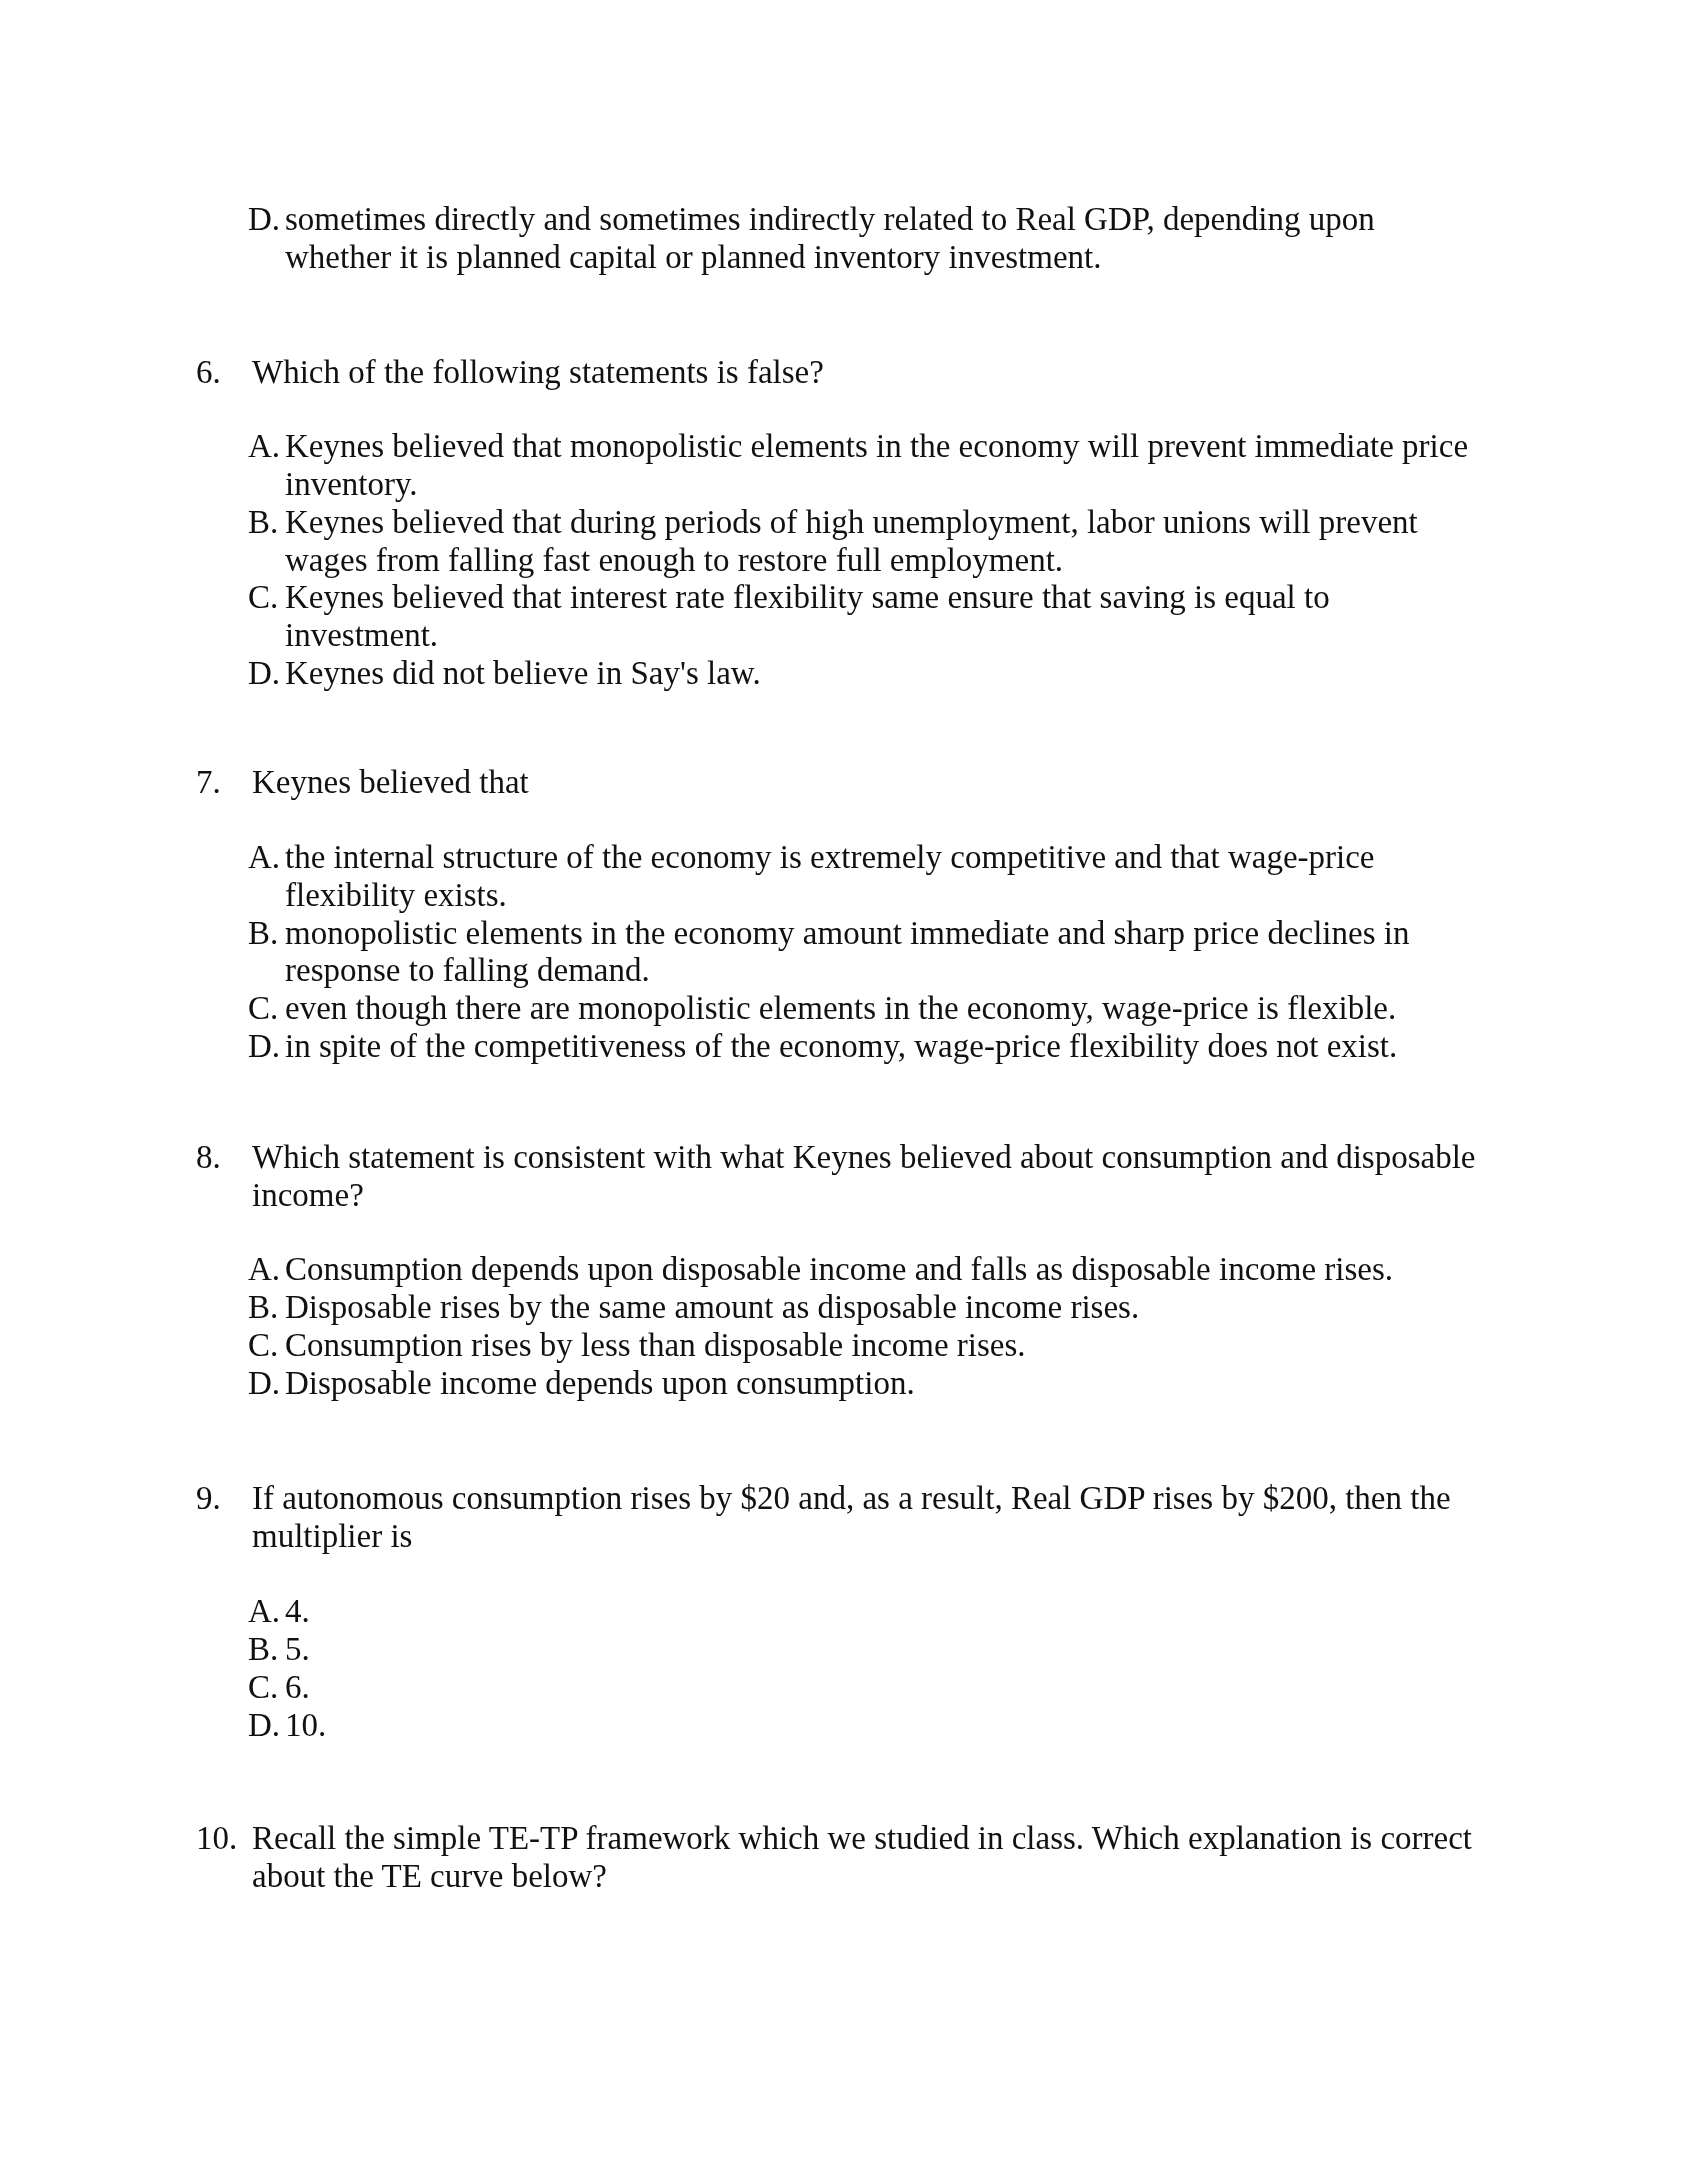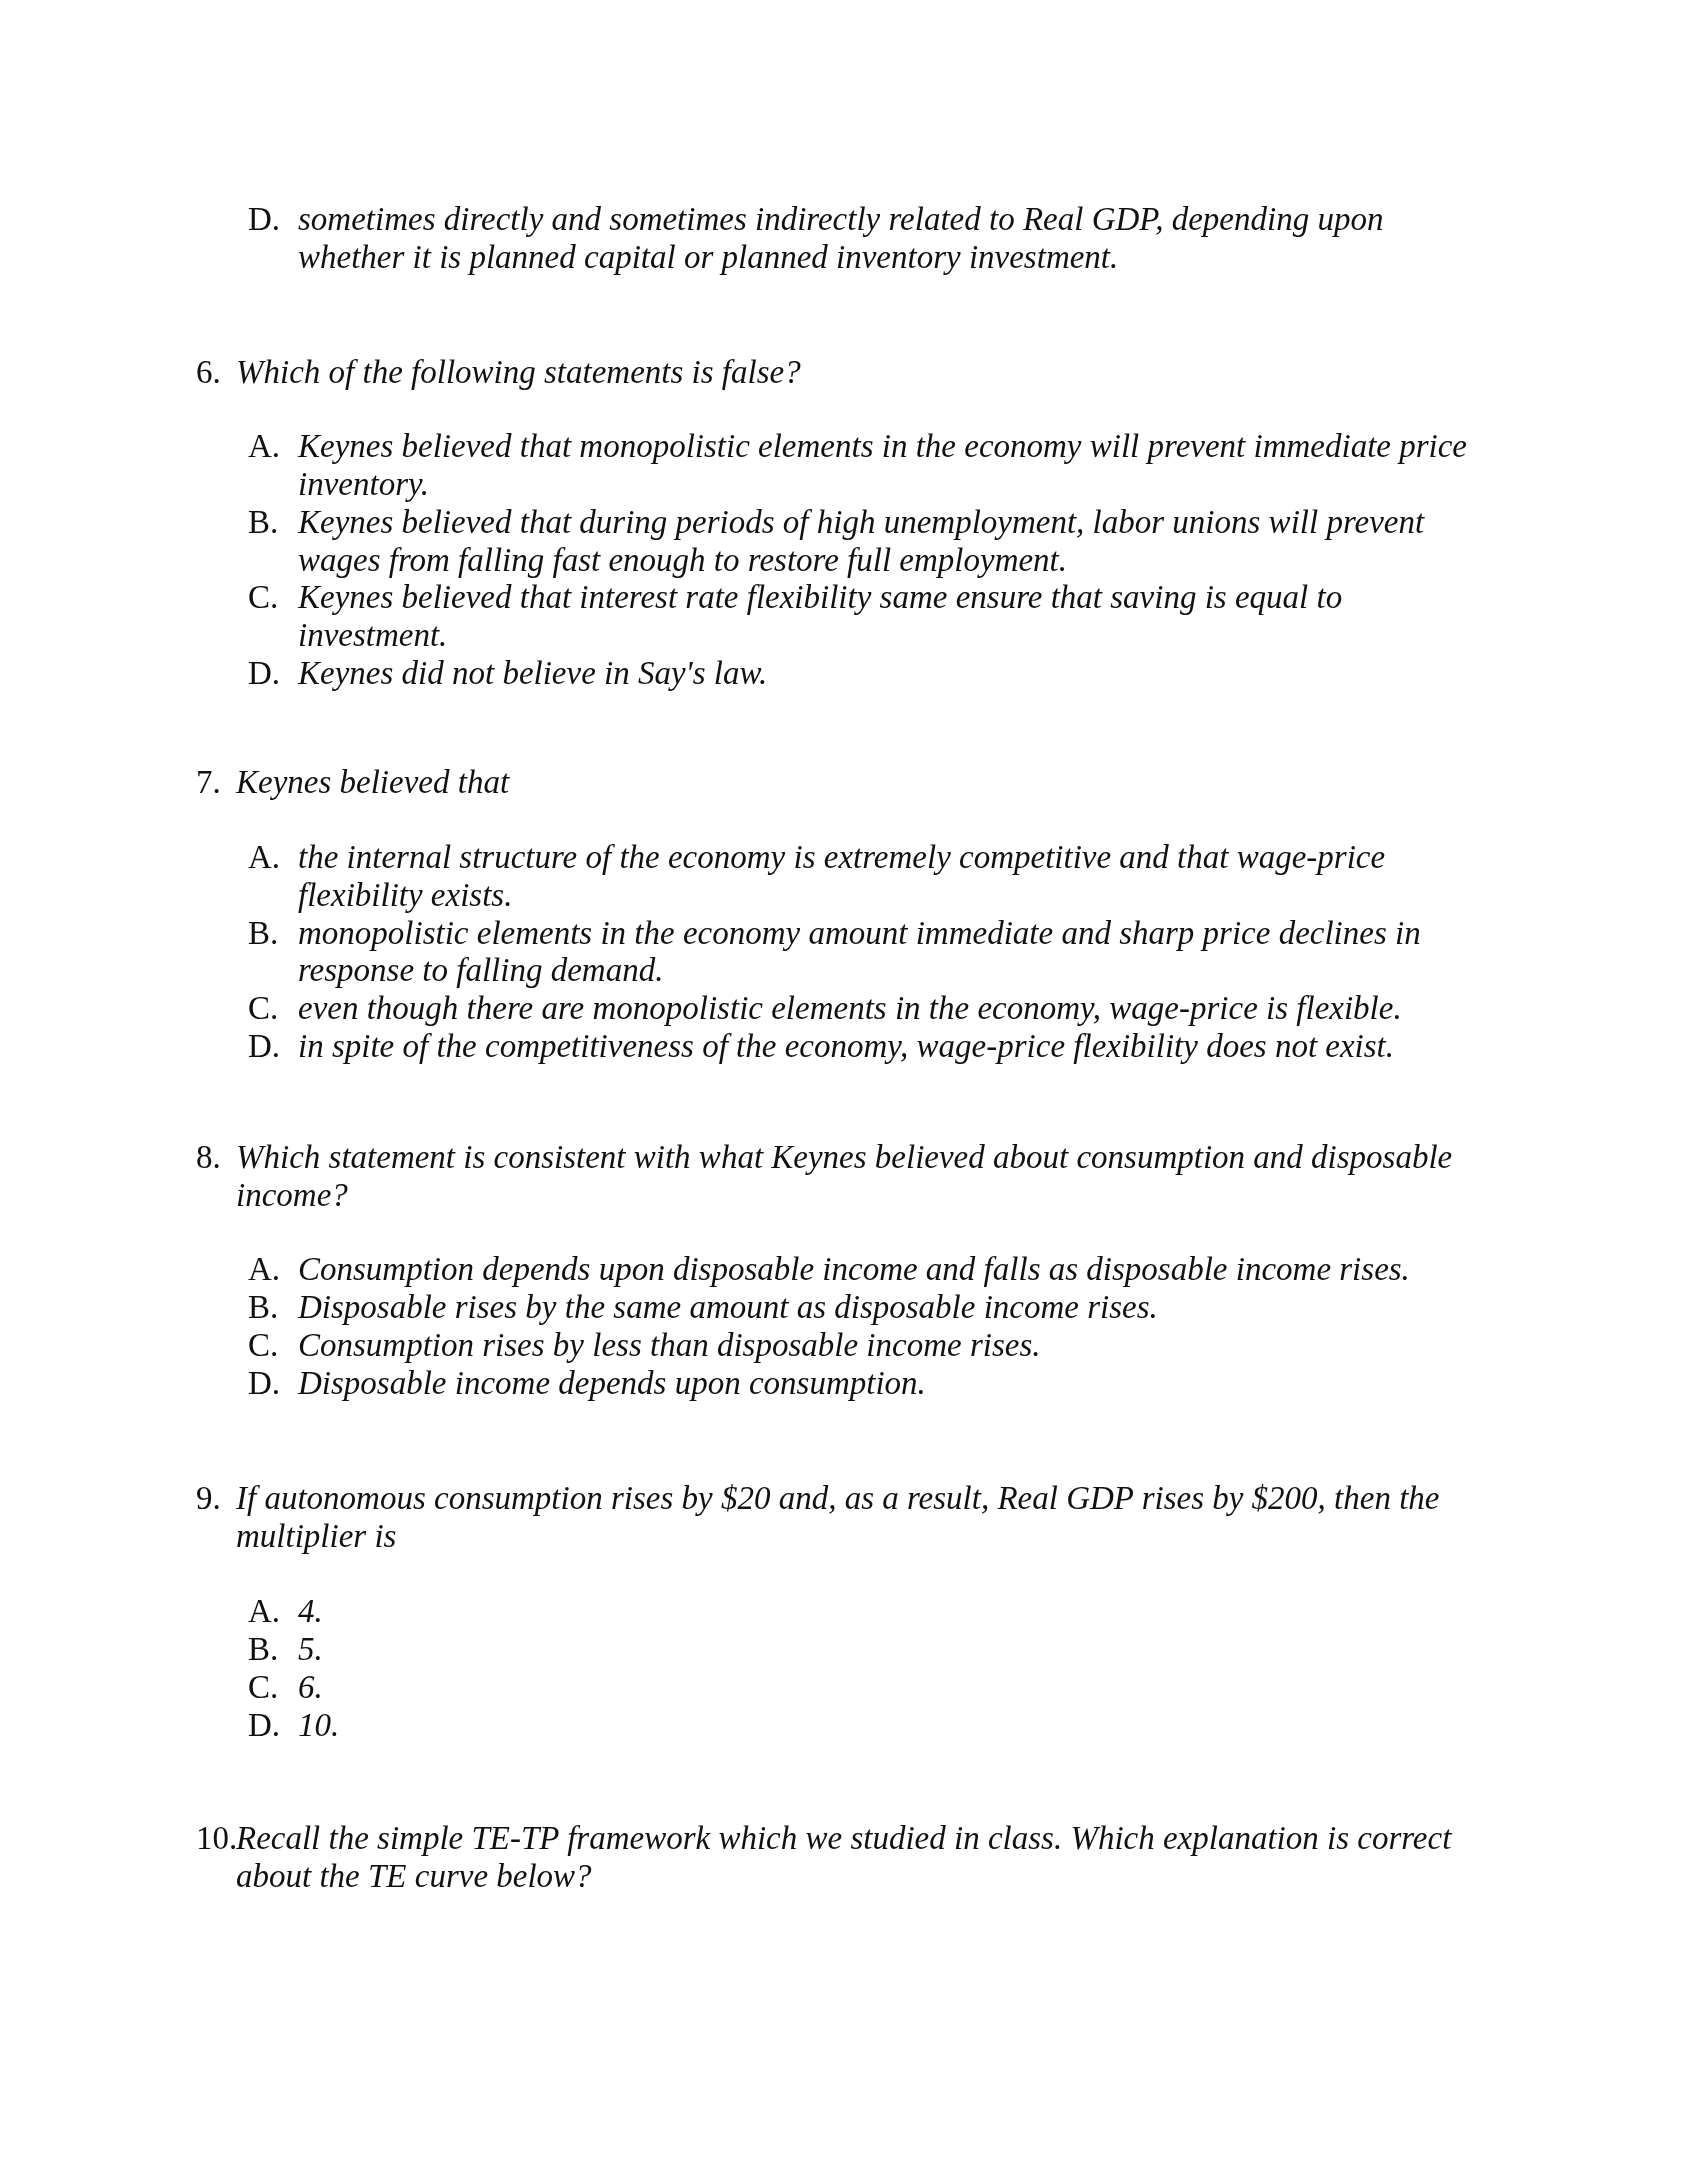--- a/index.html
+++ b/index.html
@@ -9,23 +9,23 @@
     color: #111111;
     font-size: 33px;
   }
   .line {
     position: absolute;
     white-space: nowrap;
     line-height: 38px;
     height: 38px;
   }
   .qnum { left: 196px; }
-  .qtext { left: 236px; font-style: italic; }
+  .qtext { left: 252px; }
   .olet { left: 248px; }
-  .otext { left: 298px; font-style: italic; }
+  .otext { left: 285px; }
 </style>
 </head>
 <body>
 
 <div>
   <div class="line olet" style="top:200px">D.</div>
   <div class="line otext" style="top:200px">sometimes directly and sometimes indirectly related to Real GDP, depending upon</div>
   <div class="line otext" style="top:238px">whether it is planned capital or planned inventory investment.</div>
 </div>
 

